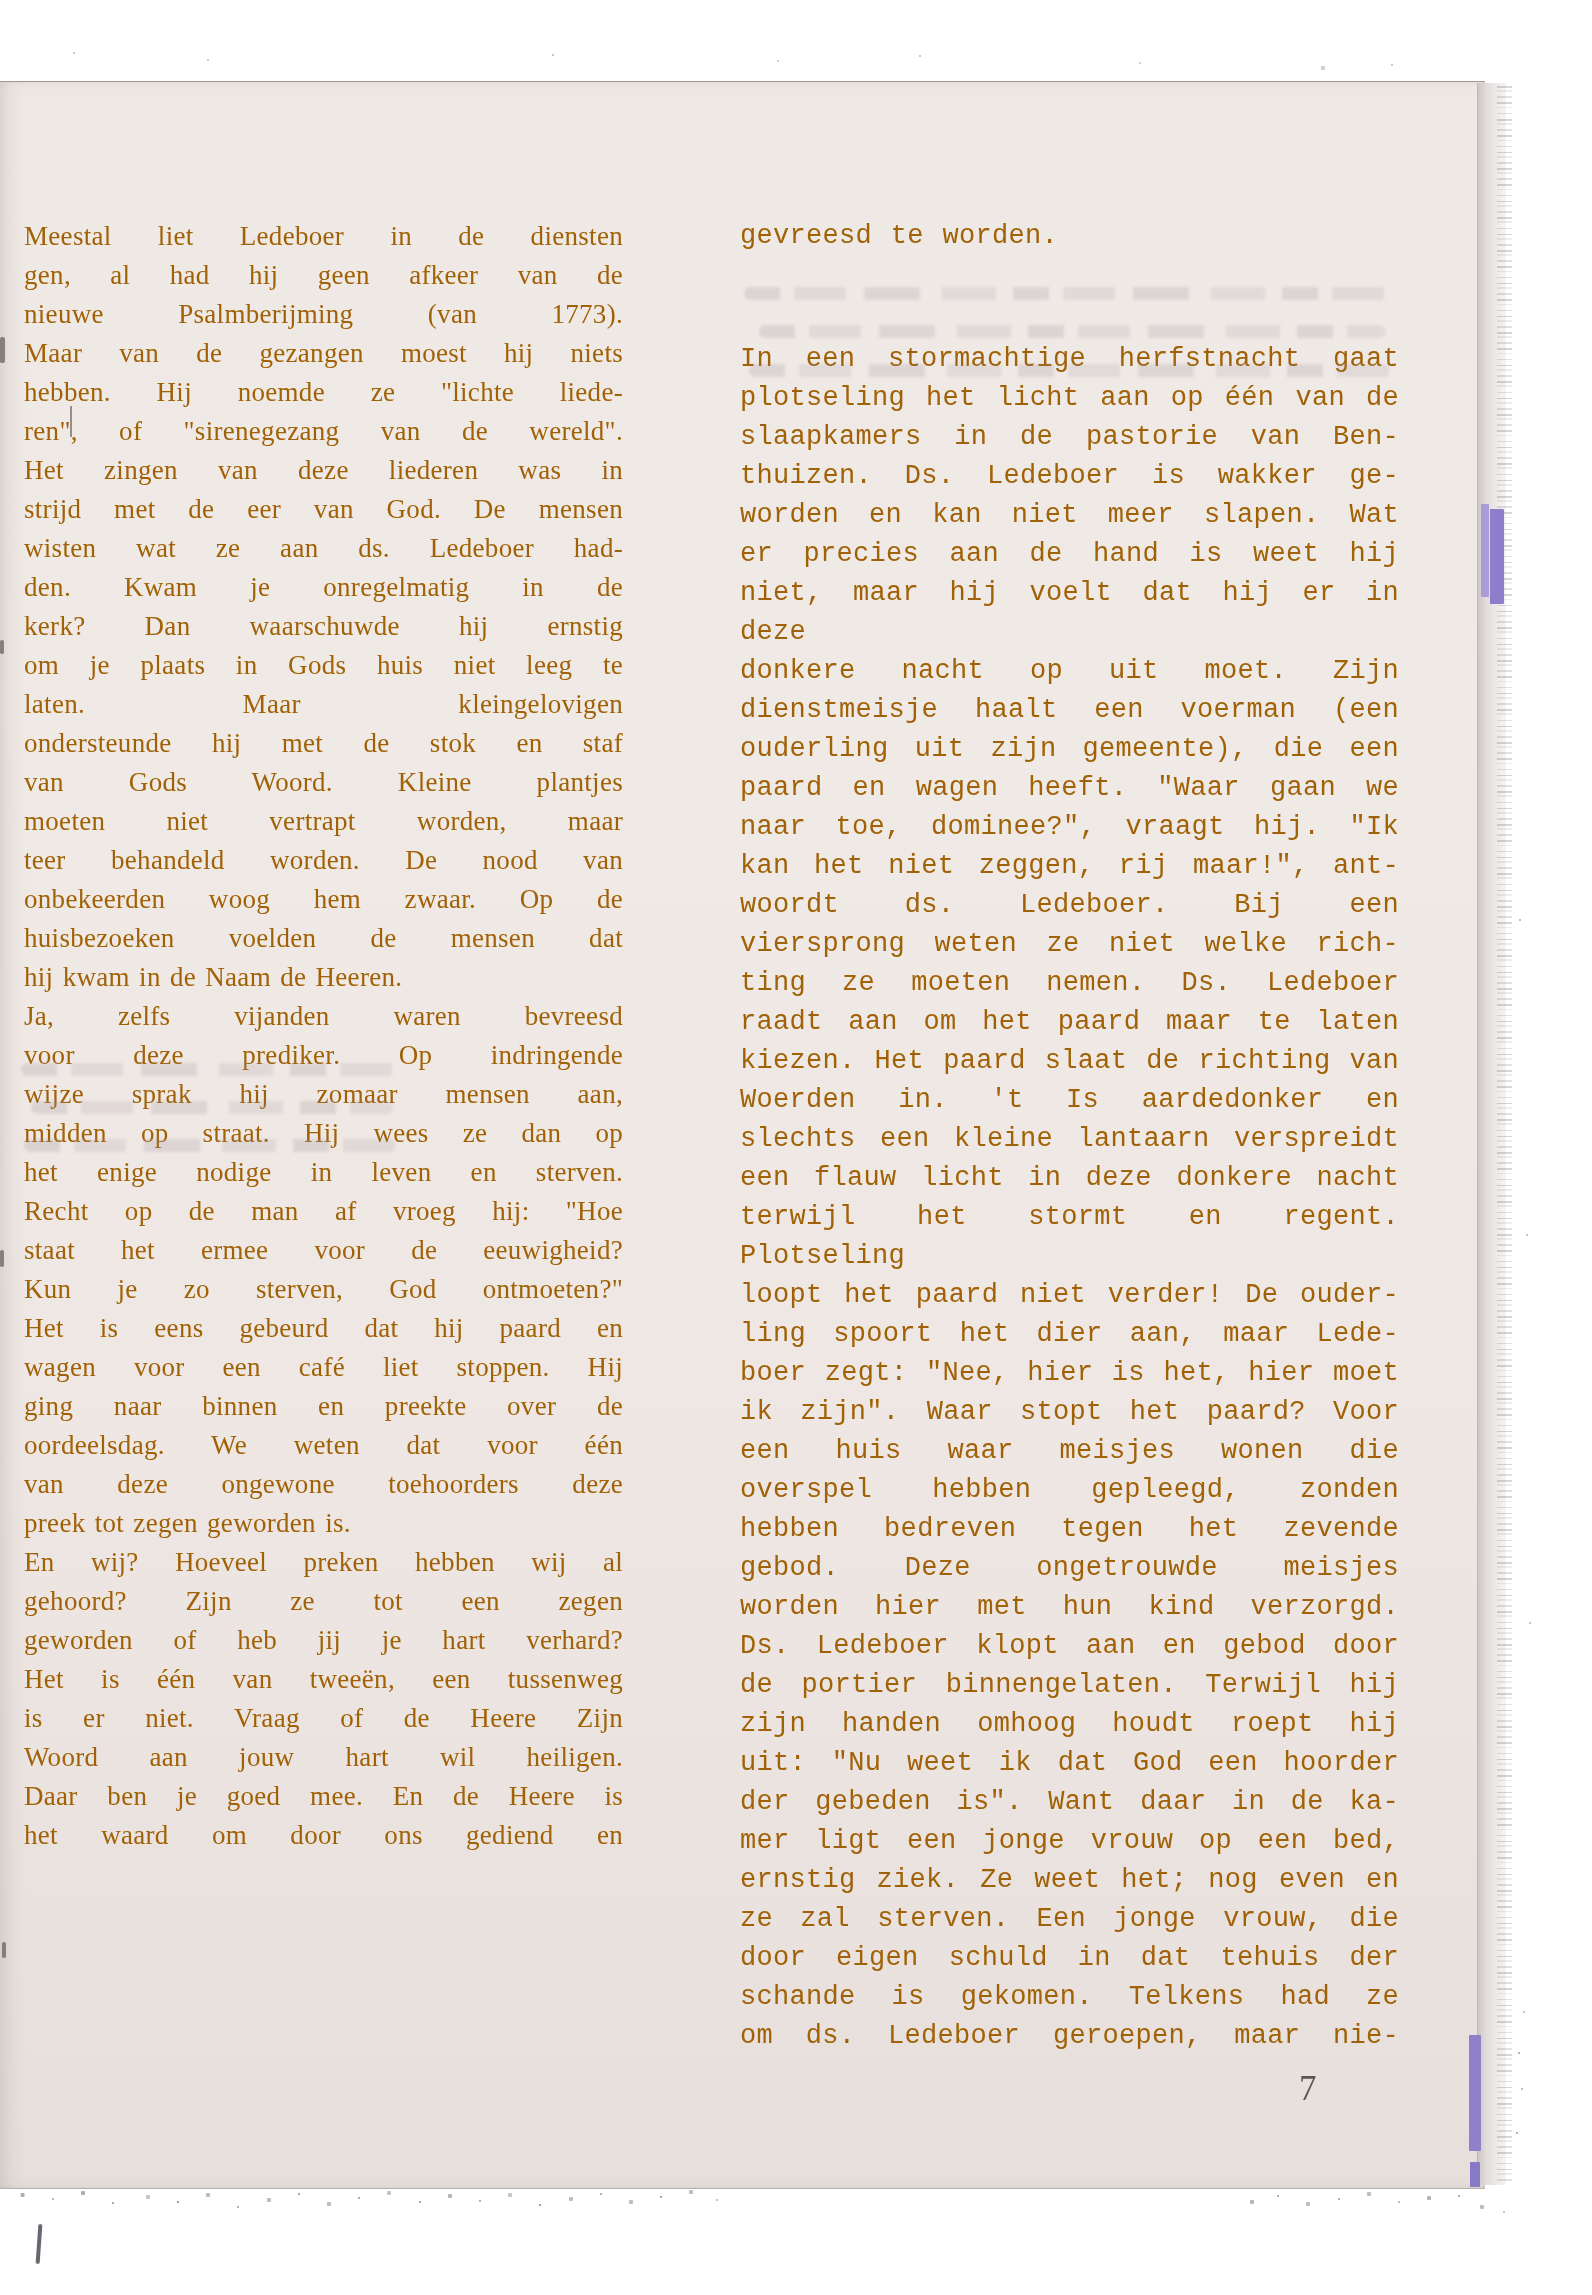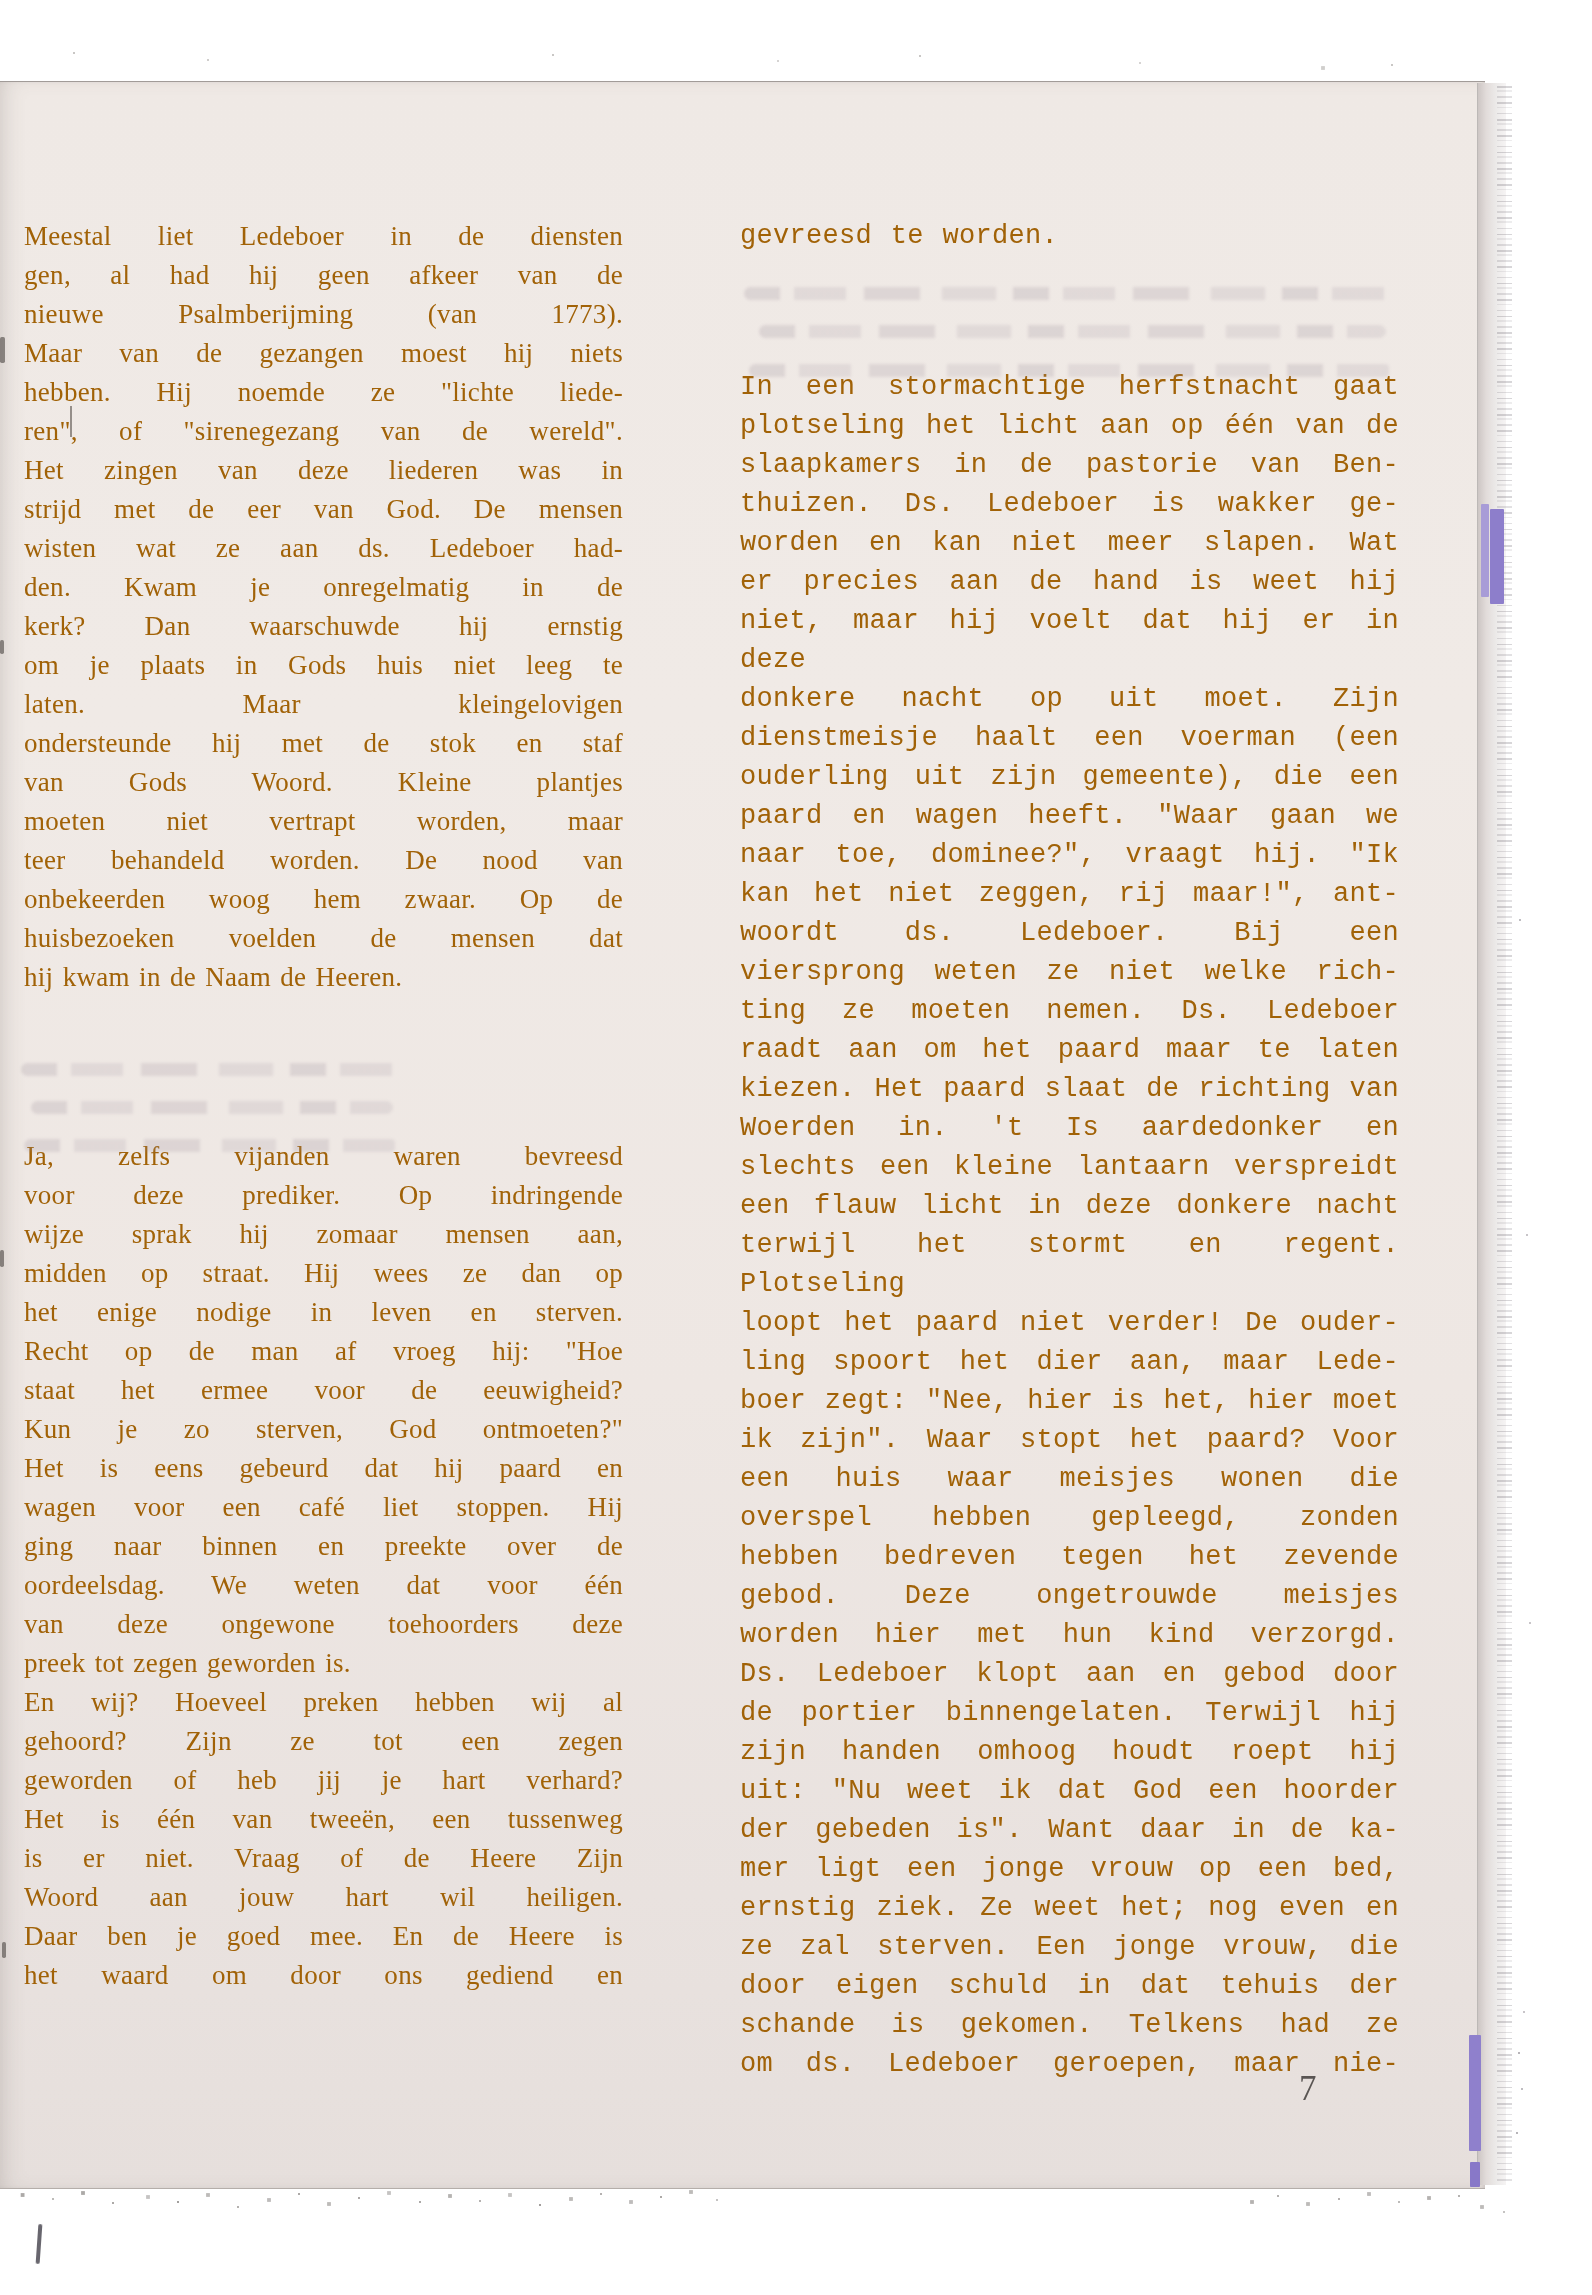--- a/index.html
+++ b/index.html
@@ -39,22 +39,22 @@
   
   .col{
     position:absolute;top:217px;
     font-size:27px;line-height:39px;color:#a16207;
     letter-spacing:0.3px;word-spacing:2.2px;
   }
   .col-left{left:24px;width:599px;}
   .col-right{left:740px;width:659px;font-family:Liberation Mono, monospace;}
   .tline{text-align:justify;text-align-last:justify;white-space:normal;}
   .tline.noj{text-align-last:left;}
-  .para-gap-left{margin-top:140px;}
-  .para-gap-right{margin-top:112px;}
+  .para-gap-left{}
+  .para-gap-right{margin-top:84px;}
   .page-num{
     position:absolute;left:1299px;top:2069px;
     font-size:35px;color:#5a5553;letter-spacing:0.9px;
   }
   
   .ghost-row{
     position:absolute;height:13px;border-radius:7px;filter:blur(1.7px);opacity:.85;
     background:repeating-linear-gradient(90deg,
       rgba(150,138,148,.26) 0 36px, rgba(150,138,148,0) 36px 50px,
       rgba(150,138,148,.19) 50px 102px, rgba(150,138,148,0) 102px 120px,

